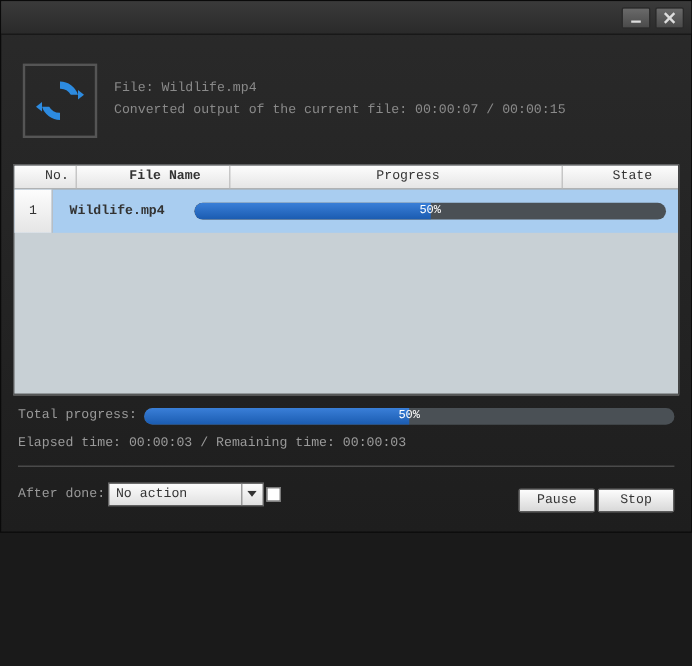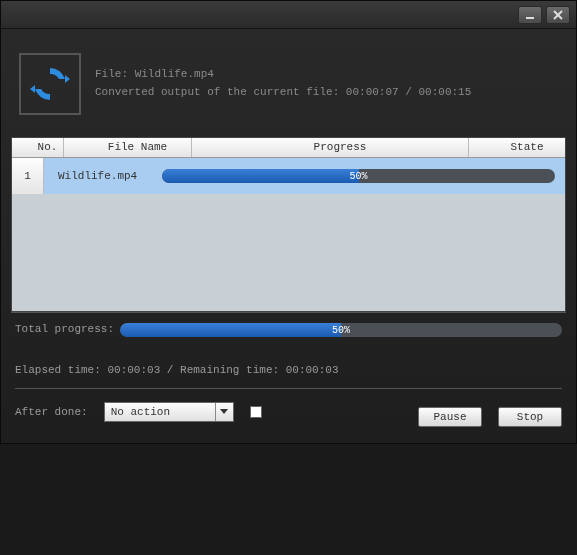--- a/index.html
+++ b/index.html
@@ -88,21 +88,21 @@
 }
 .th {
   border-right: 1px solid #bbb;
   padding: 3px 4px;
   text-align: center;
   color: #333;
   font-family: "Courier New", monospace;
   margin-left: 20px;
 }
 .col-no { width: 32px; }
-.col-name { width: 108px; }
+.col-name { width: 108px; font-weight: bold; }
 .col-prog { flex: 1; }
 .col-state { width: 76px; border-right: none; }
 .tbody { flex: 1; }
 .trow {
   display: flex;
   height: 36px;
   align-items: center;
   background: #a9cdf0;
 }
 .td {
@@ -166,26 +166,26 @@
   border-radius: 7px 0 0 7px;
 }
 .total-label {
   position: absolute;
   left: 50%;
   top: 50%;
   transform: translate(-50%, -50%);
   color: #fff;
   font-size: 10px;
 }
-.times-row { padding: 6px 0 10px 0; margin-top: 17px; }
+.times-row { padding: 6px 0 10px 0; }
 .divider { border-top: 1px solid #555; margin: 2px 0 8px 0; }
 .actions-row {
   display: flex;
   align-items: center;
-  gap: 16px;
+  gap: 2px;
   padding-bottom: 6px;
   text-align: center;
 }
 .select-box {
   width: 130px;
   height: 20px;
   background: linear-gradient(to bottom, #fdfdfd, #e0e0e0);
   border: 1px solid #666;
   display: flex;
   align-items: center;

